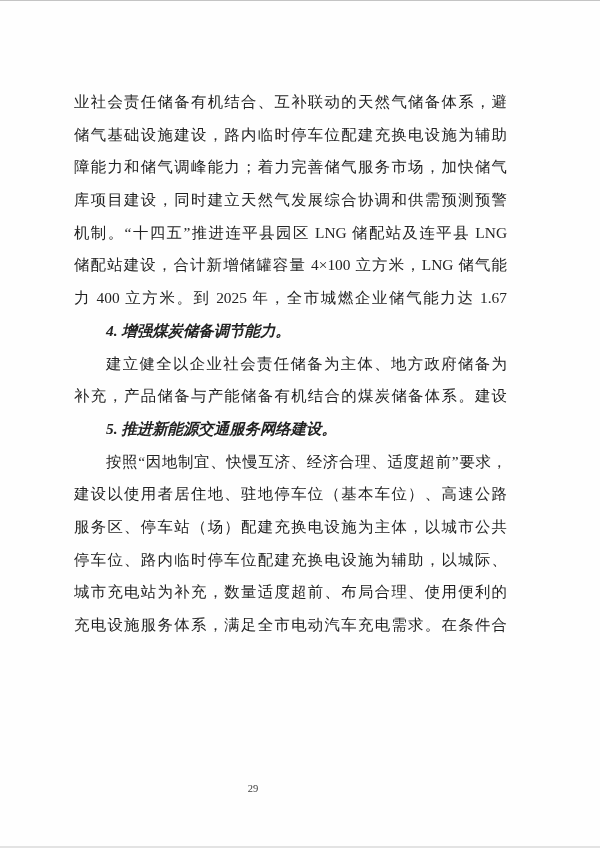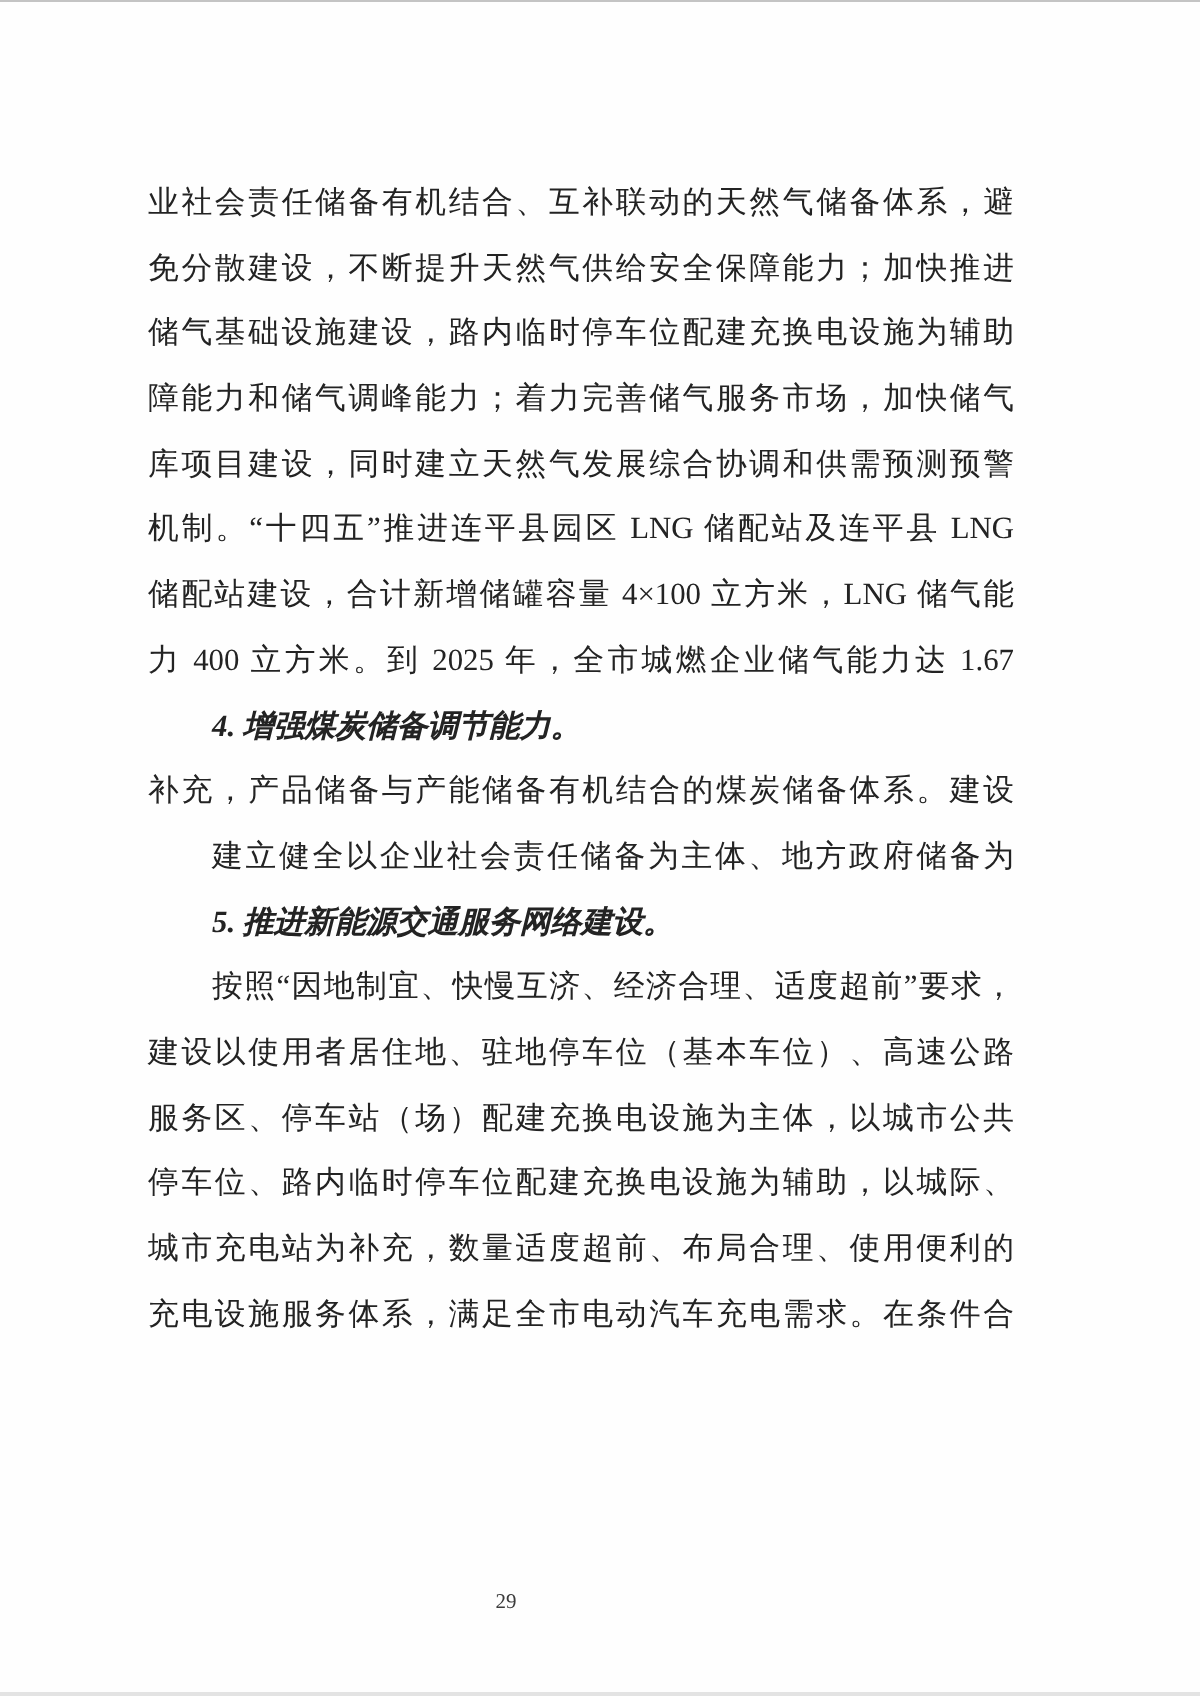--- a/index.html
+++ b/index.html
@@ -58,40 +58,38 @@
   .page-footer {
     position: absolute;
     top: 782px;
     left: 0;
     width: 496px;
     text-align: center;
     font-size: 10.5px;
     line-height: 14px;
     color: #3c3c3c;
     text-indent: 10px;
-    margin-top: 13px;
   }
 </style>
 </head>
 <body>
 
 <div class="edge-top"></div>
 
 <div class="text-block">
   <div class="ln">业社会责任储备有机结合、互补联动的天然气储备体系，避</div>
-  <div class="ln">免分散建设，不断提升天然气供给安全保障能力；加快推进</div>
   <div class="ln">储气基础设施建设，路内临时停车位配建充换电设施为辅助</div>
   <div class="ln">障能力和储气调峰能力；着力完善储气服务市场，加快储气</div>
   <div class="ln">库项目建设，同时建立天然气发展综合协调和供需预测预警</div>
   <div class="ln">机制。“十四五”推进连平县园区 LNG 储配站及连平县 LNG</div>
   <div class="ln">储配站建设，合计新增储罐容量 4×100 立方米，LNG 储气能</div>
   <div class="ln">力 400 立方米。到 2025 年，全市城燃企业储气能力达 1.67</div>
   <div class="ln head">4. 增强煤炭储备调节能力。</div>
+  <div class="ln ind">建立健全以企业社会责任储备为主体、地方政府储备为</div>
   <div class="ln">补充，产品储备与产能储备有机结合的煤炭储备体系。建设</div>
-  <div class="ln ind">建立健全以企业社会责任储备为主体、地方政府储备为</div>
   <div class="ln head">5. 推进新能源交通服务网络建设。</div>
   <div class="ln ind">按照“因地制宜、快慢互济、经济合理、适度超前”要求，</div>
   <div class="ln">建设以使用者居住地、驻地停车位（基本车位）、高速公路</div>
   <div class="ln">服务区、停车站（场）配建充换电设施为主体，以城市公共</div>
   <div class="ln">停车位、路内临时停车位配建充换电设施为辅助，以城际、</div>
   <div class="ln">城市充电站为补充，数量适度超前、布局合理、使用便利的</div>
   <div class="ln">充电设施服务体系，满足全市电动汽车充电需求。在条件合</div>
 </div>
 
 <div class="page-footer">

